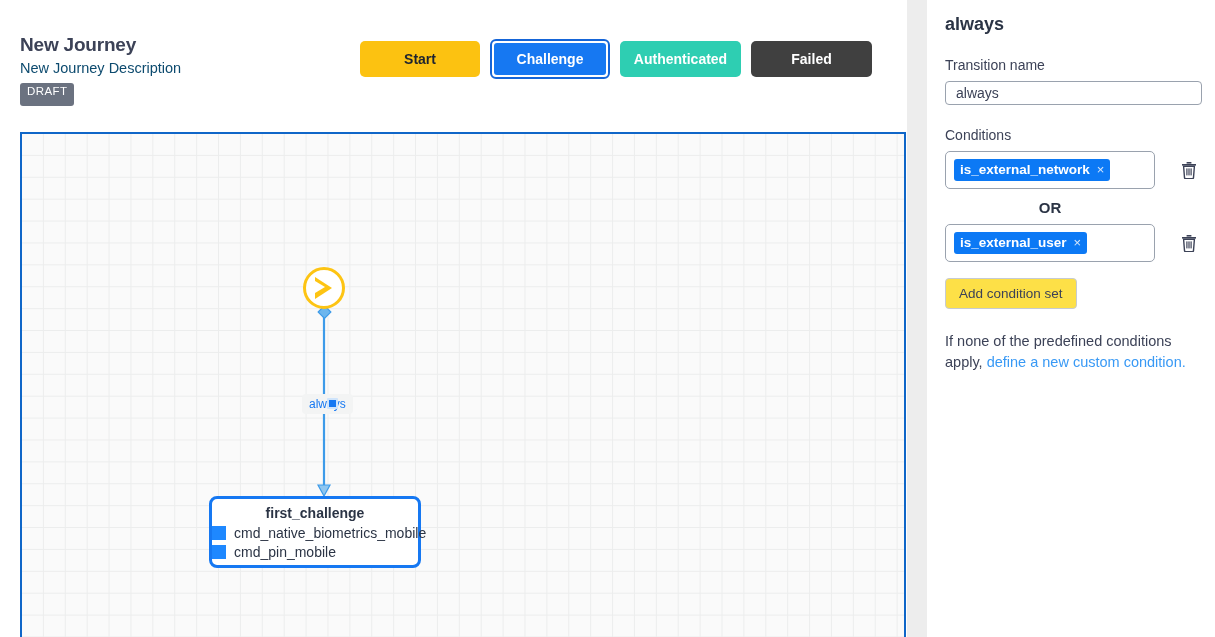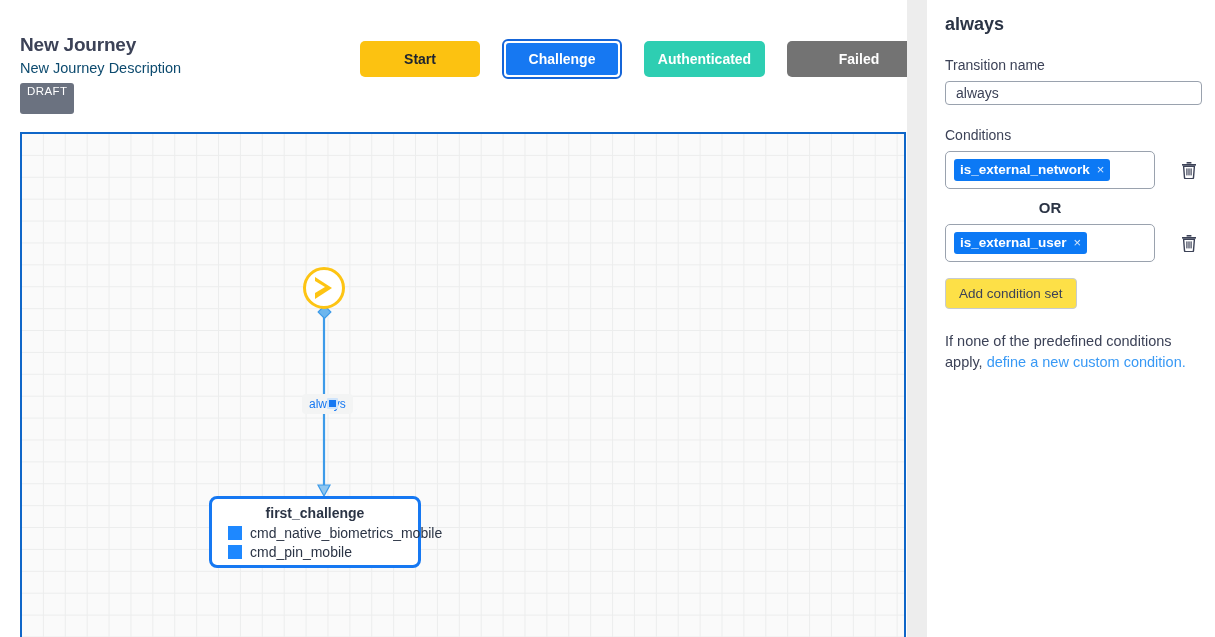--- a/index.html
+++ b/index.html
@@ -31,41 +31,41 @@
     letter-spacing: -0.2px;
   }
   #journey-desc {
     position: absolute; left: 14px; top: 40px;
     font-size: 14.5px; color: #0c4a6e; font-weight: normal;
   }
   #draft-badge {
     position: absolute; left: 14px; top: 63px;
     background: #6b7280; color: #ffffff;
     font-size: 11.5px; letter-spacing: 0.4px;
-    padding: 3px 7px 16px 7px; border-radius: 3px;
+    padding: 3px 7px 8px 7px; border-radius: 3px;
     display: inline-block; line-height: 1;
   }
 
   
   #state-buttons {
     position: absolute; left: 354px; top: 21px;
-    display: flex; align-items: flex-start; gap: 12px;
+    display: flex; align-items: flex-start; gap: 0px;
   }
   .state-btn {
     border: none; outline: none;
     height: 36px; border-radius: 5px;
     font-family: "Liberation Sans", sans-serif;
     font-size: 14px; font-weight: bold;
     cursor: pointer; padding: 0 14px;
     display: flex; align-items: center; justify-content: center;
     white-space: nowrap;
   }
   .btn-start       { background:#FCC211; color:#1d2330; width:120px; margin-right:10px; }
   .btn-authenticated{ background:#2ECEB2; color:#ffffff; width:121px; margin-right:10px; }
-  .btn-failed      { background:#737373; color:#ffffff; width:144px; }
+  .btn-failed      { background:#404040; color:#ffffff; width:121px; }
 
   
   .btn-challenge-wrap {
     width: 120px; height: 40px; margin-right: 10px;
     border: 2px solid #1565D8; border-radius: 6px;
     padding: 0; background: #ffffff;
     display: flex; align-items: center; justify-content: center;
     position: relative; top: -2px;
     cursor: pointer;
   }
@@ -150,21 +150,21 @@
     border: 3px solid #1678F2;
     border-radius: 8px;
     padding: 6px 0 0 0;
   }
   #challenge-node .node-title {
     text-align: center; font-size: 14px; font-weight: bold;
     color: #2b3445; margin-bottom: 4px;
   }
   .node-row {
     display: flex; align-items: center;
-    padding-left: 16px; margin-bottom: 3px;
+    padding-left: 0; margin-bottom: 3px;
   }
   .node-row .sq {
     width: 14px; height: 14px; background: #1E88FF;
     margin-right: 8px; flex: 0 0 auto;
   }
   .node-row .nm { font-size: 14px; color: #2b3445; white-space: nowrap; }
 
   
   #divider { position:absolute; left:907px; top:0; width:20px; height:637px; background:#ededed; }
 

